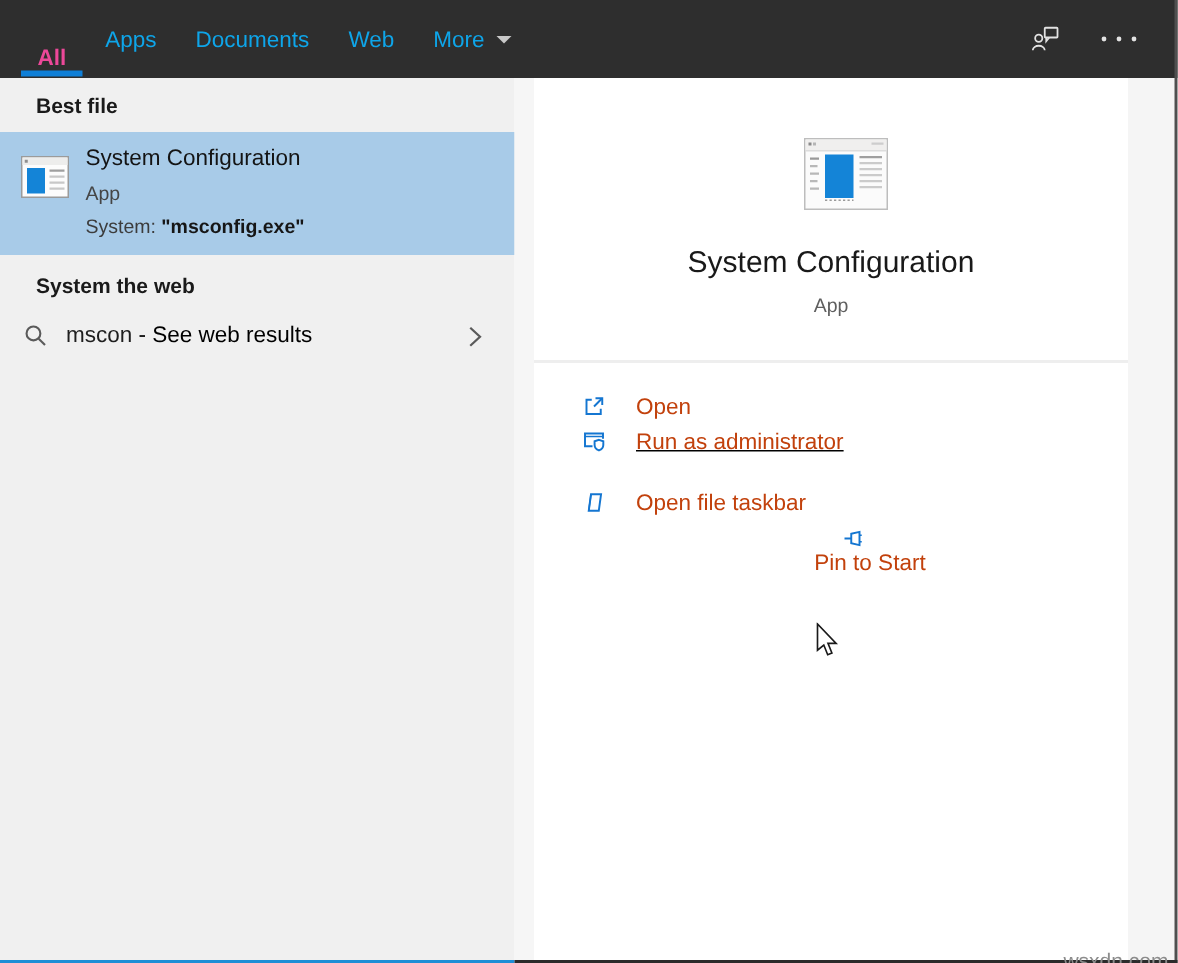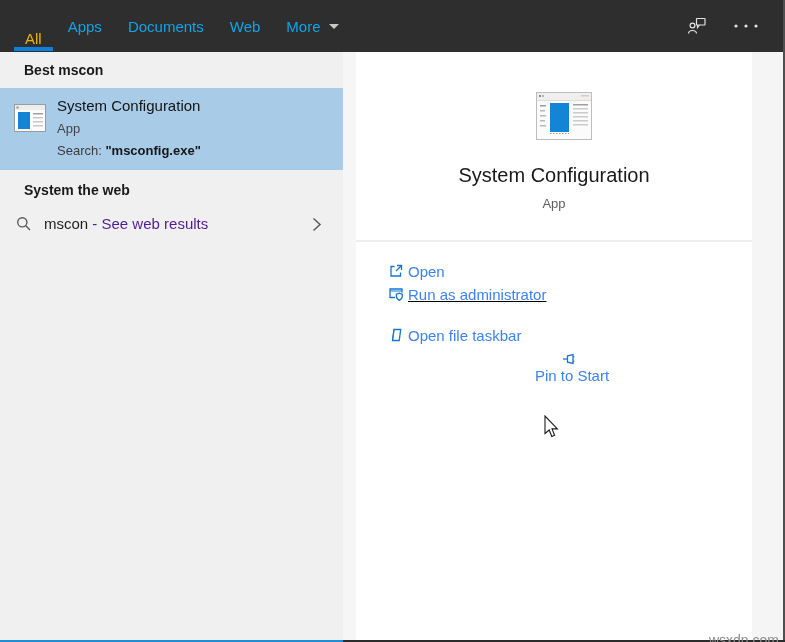--- a/index.html
+++ b/index.html
@@ -5,21 +5,21 @@
   * { margin:0; padding:0; box-sizing:border-box; }
   html,body { width:785px; height:642px; overflow:hidden; background:#fff;
               font-family:"Liberation Sans", sans-serif; }
   .abs { position:absolute; }
 
   
   #topbar { left:0; top:0; width:785px; height:52px; background:#2e2e2e;
             display:flex; align-items:stretch; padding-left:12px; }
   .tab { color:#0ea5e9; font-size:15px; display:flex; align-items:center;
          padding:0 13px; position:relative; cursor:default; }
-  .tab.active { color:#eab308; font-weight:normal;margin-top:24px; }
+  .tab.active { color:#ec4899; font-weight:bold;margin-top:24px; }
   .tab.active::after { content:""; position:absolute; left:2px; right:2px;
          bottom:1px; height:4px; background:#0f7fd7; }
   .tab .chev { width:0; height:0; border-left:5px solid transparent;
          border-right:5px solid transparent; border-top:5px solid #c9c9c9;
          margin-left:8px; }
   #topbar-right { margin-left:auto; display:flex; align-items:center;
          gap:26px; padding-right:26px; }
 
   
   #left-panel  { left:0; top:52px; width:343px; height:588px; background:#f0f0f0; }
@@ -35,29 +35,29 @@
   
   #best-match-row { left:0; top:36px; width:343px; height:82px; background:#a8cbe8; }
   #bm-title { position:absolute; left:57px; top:9px; font-size:15px; color:#141414; }
   #bm-type  { position:absolute; left:57px; top:33px; font-size:13px; color:#454545; }
   #bm-related { position:absolute; left:57px; top:55px; font-size:13px; color:#3c3c3c; }
   #bm-related b { color:#161616; }
 
   
   #web-row { left:0; top:153px; width:343px; height:38px; }
   #web-query { position:absolute; left:44px; top:10px; font-size:15px; color:#1f1f1f; }
-  #web-query .dim { color:#4c1d95;text-align:right; }
+  #web-query .dim { color:#000000;text-align:right; }
 
   
   #rp-title { left:0; top:112px; width:396px; text-align:center; font-size:20px; color:#191919; }
   #rp-sub   { left:0; top:144px; width:396px; text-align:center; font-size:13px; color:#5f5f5f; }
   #rp-divider { left:356px; top:240px; width:427px; height:2px; background:#eeeeee; }
   .action { position:absolute; left:0; width:396px; height:32px; display:flex;
             align-items:center; padding-left:32px; }
-  .action .lbl { font-size:15px; color:#3b82f6; margin-left:4px; }
+  .action .lbl { font-size:15px; color:#c2410c; margin-left:20px; }
 
   #watermark { left:695px; top:616px; width:84px; text-align:right;
                font-size:14px; color:#8c8c8c;margin-top:16px; }
   svg { display:block; }
 </style>
 </head>
 <body>
 
 <div class="abs" id="topbar">
   <div class="tab active">
@@ -90,38 +90,38 @@
         <circle cx="3" cy="3" r="1.6"></circle>
           <circle cx="13" cy="3" r="1.6"></circle>
           <circle cx="23" cy="3" r="1.6"></circle>
       </svg>
     </span>
   </div>
 </div>
 
 <div class="abs" id="left-panel">
 
-  <div class="abs section-header" style="left:24px; top:10px;">Best mscon</div>
+  <div class="abs section-header" style="left:24px; top:10px;">Best file</div>
 
   <div class="abs" id="best-match-row">
     <span class="abs" style="left:14px; top:14px;">
       <svg width="32" height="32" viewBox="0 0 32 32">
         <rect x="0.5" y="2.5" width="31" height="27" fill="#fcfcfc" stroke="#9b9b9b"></rect>
         <rect x="1" y="3" width="30" height="5" fill="#ededec"></rect>
         <rect x="2.5" y="4.5" width="2" height="2" fill="#8f8f8f"></rect>
         <rect x="4" y="10" width="12" height="17" fill="#1484d7"></rect>
         <rect x="19" y="11" width="10" height="1.5" fill="#9f9f9f"></rect>
         <rect x="19" y="15" width="10" height="1.5" fill="#c8c8c8"></rect>
         <rect x="19" y="19" width="10" height="1.5" fill="#c8c8c8"></rect>
         <rect x="19" y="23" width="10" height="1.5" fill="#c8c8c8"></rect>
       </svg>
     </span>
     <div id="bm-title">System Configuration</div>
     <div id="bm-type">App</div>
-    <div id="bm-related"><span>Search: </span><b>"msconfig.exe"</b></div>
+    <div id="bm-related"><span>System: </span><b>"msconfig.exe"</b></div>
   </div>
 
   <div class="abs section-header" style="left:24px; top:130px;">System the web</div>
 
   <div class="abs" id="web-row">
     <span class="abs" style="left:16px; top:11px;">
       <svg width="16" height="16" viewBox="0 0 16 16" fill="none" stroke="#5a5a5a" stroke-width="1.4">
         <circle cx="6.3" cy="6.3" r="4.6"></circle>
         <path d="M9.8 9.8 L14 14"></path>
       </svg>

